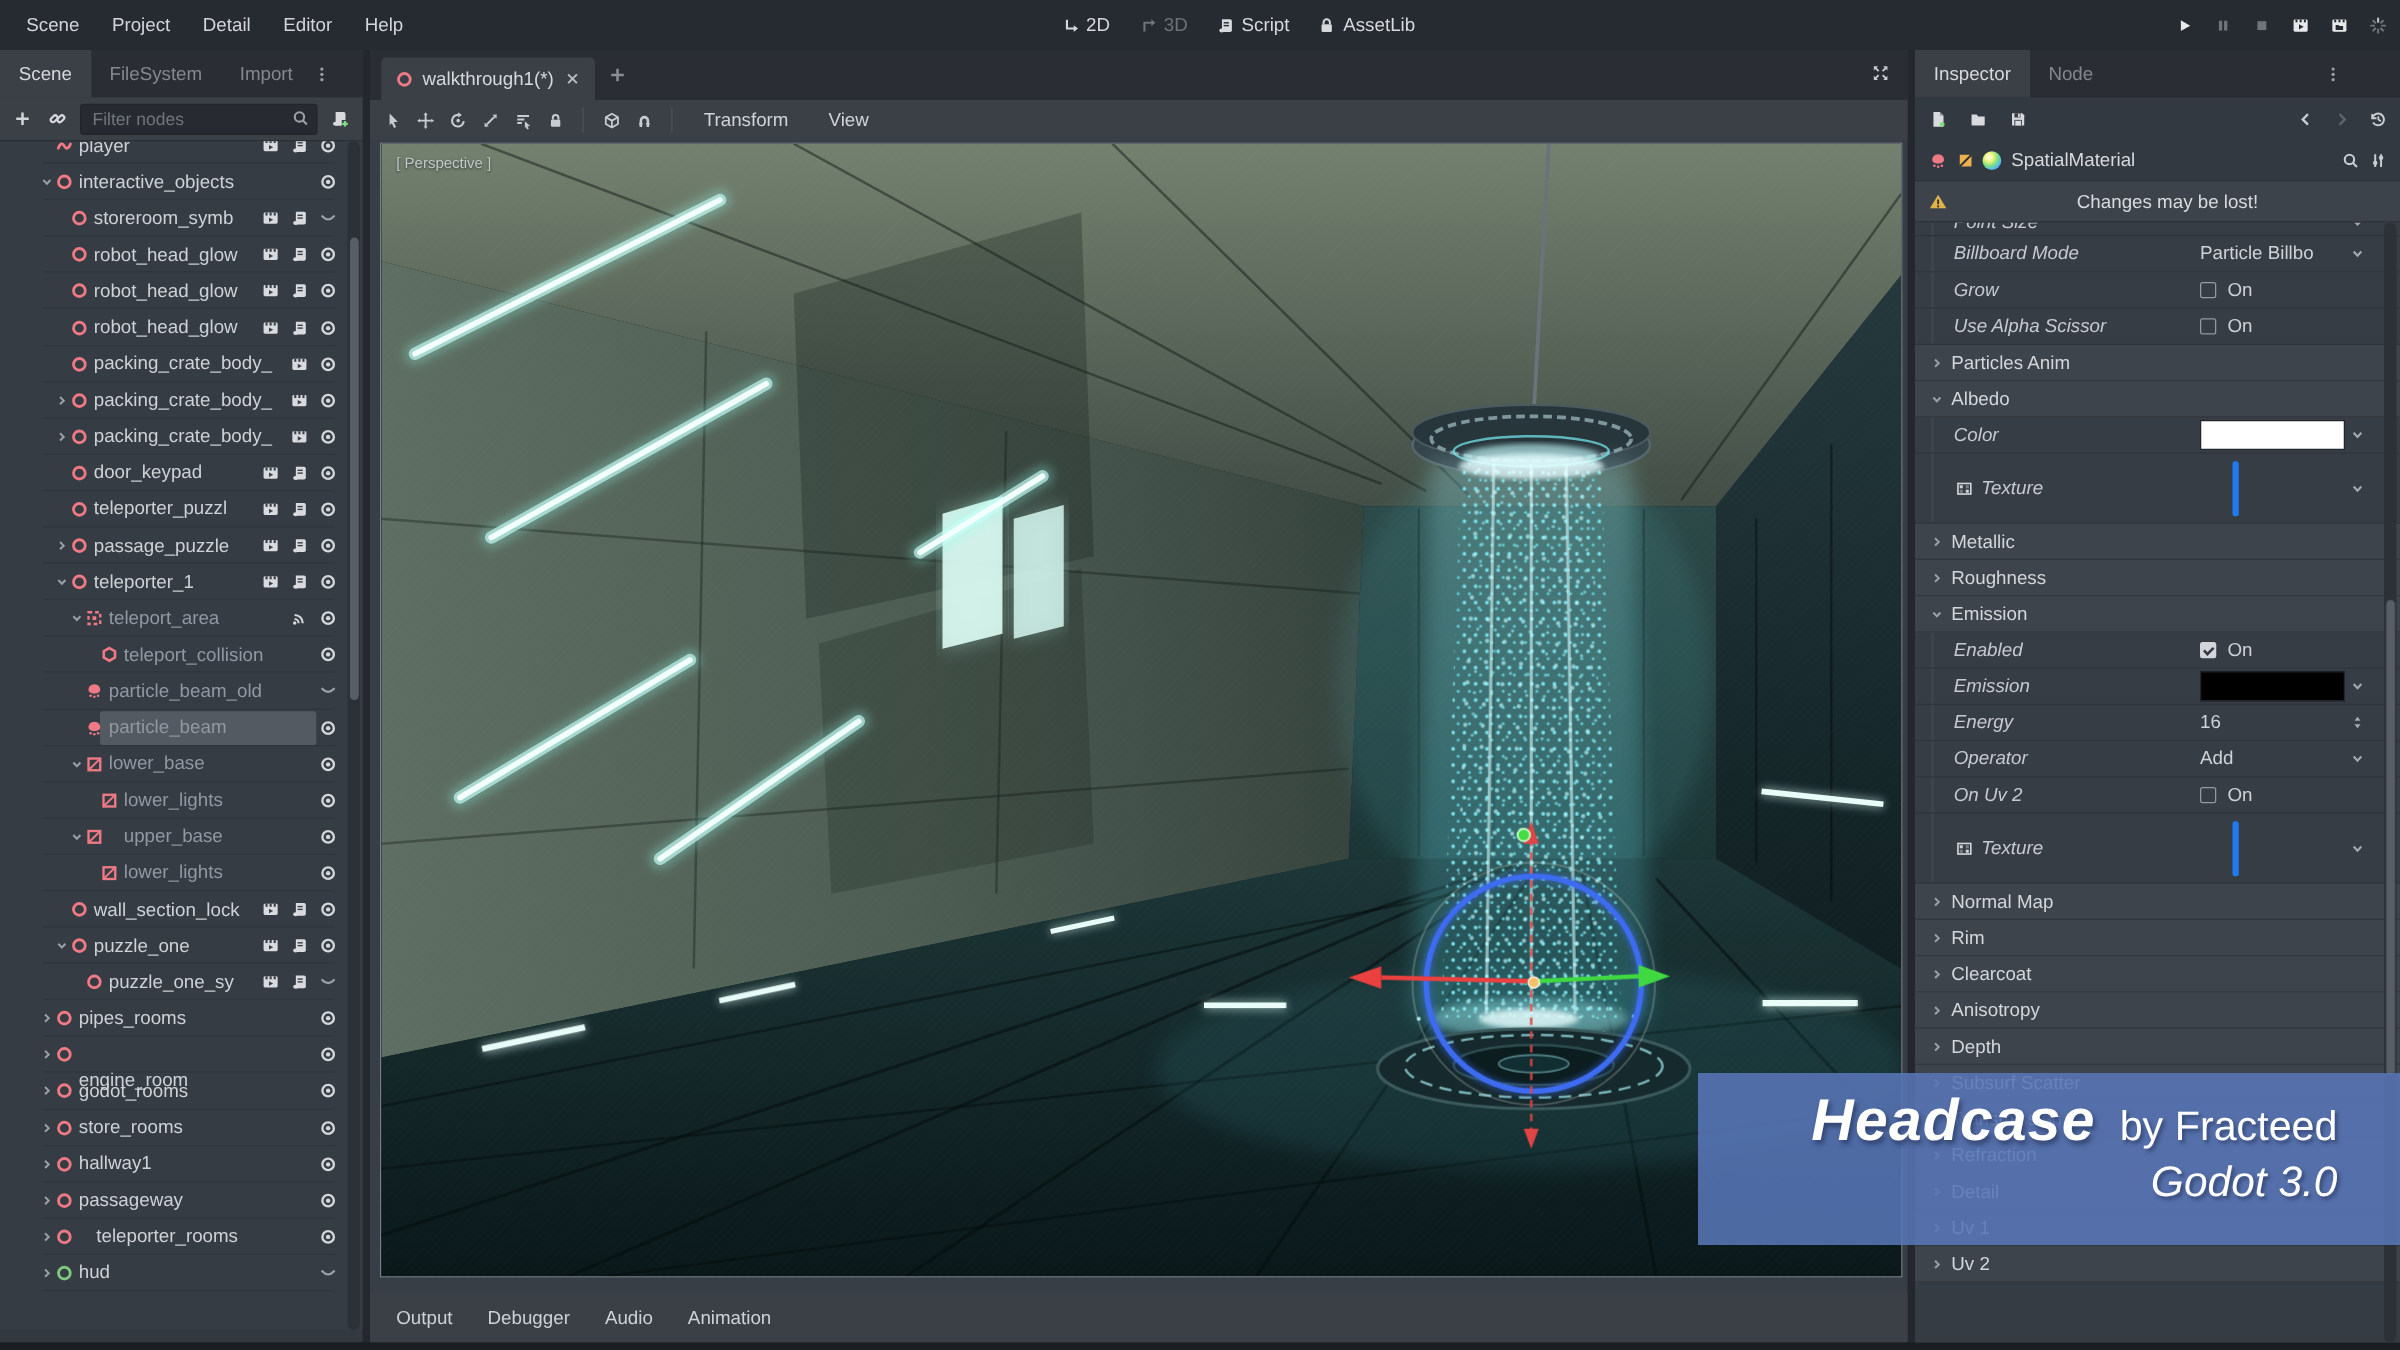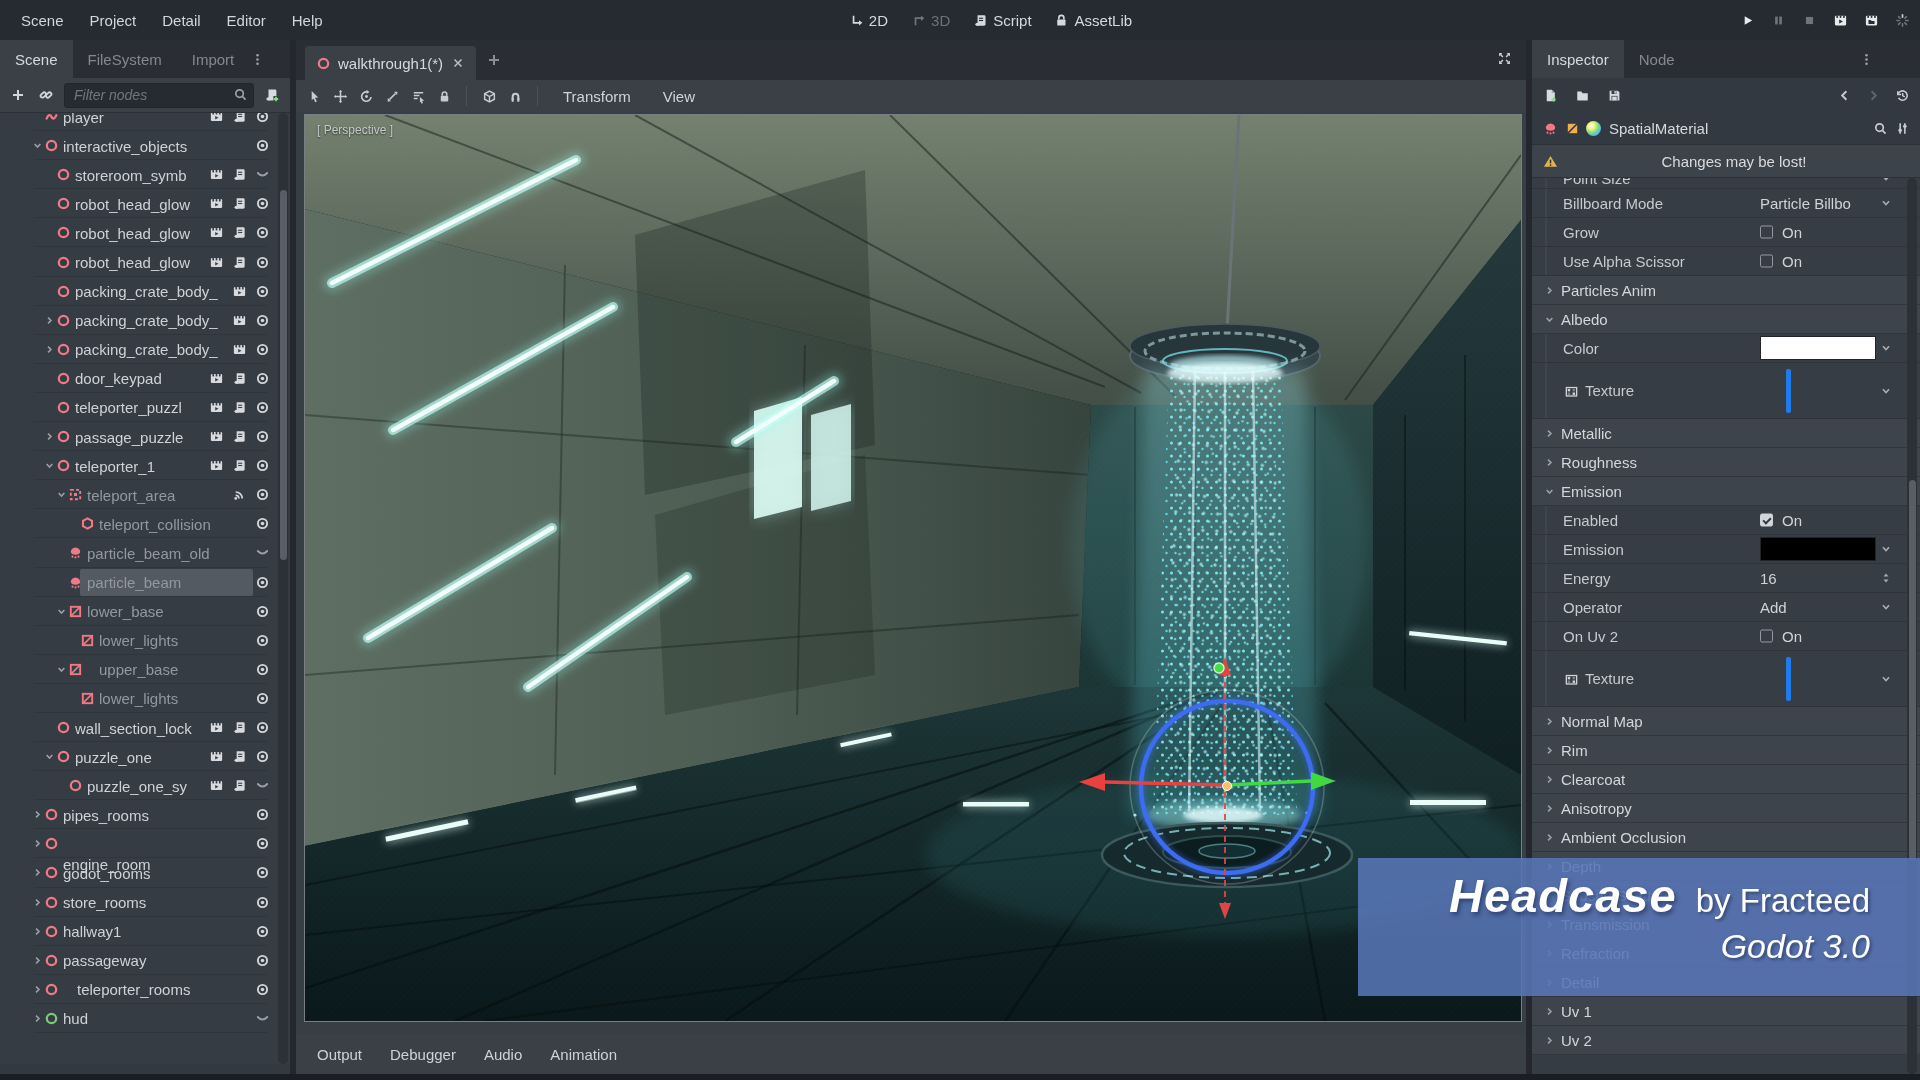--- a/index.html
+++ b/index.html
@@ -26,21 +26,21 @@
   
   .left-dock{width:290px;flex:none;background:#333940;display:flex;flex-direction:column;margin-right:6px;}
   .dock-tabs{height:38px;background:#2a2e34;display:flex;align-items:stretch;flex:none;}
   .dtab{display:flex;align-items:center;padding:0 15px;font-size:15px;color:#84888e;}
   .dtab.active{background:#3a4046;color:#d6d9dc;}
   .dock-dots{margin-left:auto;margin-right:46px;align-self:center;}
   .tree-toolbar{height:34px;background:#3a4046;display:flex;align-items:center;padding:0 8px;gap:8px;flex:none;}
   .tbtn{width:20px;height:20px;display:flex;align-items:center;justify-content:center;}
   .filter-wrap{position:relative;flex:1;}
   .filter-wrap input{width:100%;box-sizing:border-box;height:25px;background:#272b31;border:1px solid #22262b;
-      border-radius:3px;color:#c7cbd0;font-size:14px;padding:0 26px 0 9px;outline:none;font-family:inherit;font-style:italic;}
+      border-radius:3px;color:#c7cbd0;font-size:14px;padding:0 26px 0 9px;outline:none;font-family:inherit;}
   .filter-wrap input::placeholder{color:#71767d;}
   .filter-search{position:absolute;right:6px;top:4px;}
   .tree{flex:1;position:relative;margin-bottom:10px;background:#363c44;overflow:hidden;border-top:1px solid #2b3036;}
   .tree-inner{margin-top:-11px;}
   .trow{position:relative;height:29.1px;}
   .trow .sep{position:absolute;left:34px;right:22px;bottom:0;height:1px;background:#2f353c;}
   .trow .selbg{position:absolute;left:80px;width:173px;top:1px;bottom:1px;background:#545a61;border-radius:2px;}
   .tnode{position:absolute;top:50%;transform:translateY(-50%);}
   .tlabel{position:absolute;top:50%;transform:translateY(-50%);font-size:15px;white-space:nowrap;color:#ced2d6;}
   .tlabel.dim{color:#9298a1;}
@@ -77,21 +77,21 @@
                border-top:1px solid #2c3136;border-bottom:1px solid #2c3136;flex:none;}
   .warning-text{flex:1;text-align:center;color:#d8dade;font-size:15px;}
   .props{flex:1;position:relative;background:#363c43;overflow:hidden;}
   .prow{position:relative;height:29px;box-sizing:border-box;border-bottom:1px solid #2f343a;background:#373d44;}
   .prow.tall{height:56px;}
   .prow.clip{height:11px;overflow:hidden;}
   .clipwrap{position:relative;height:29px;margin-top:-15px;}
   .prow::before{content:'';position:absolute;left:13px;top:0;bottom:0;width:2px;background:rgba(255,255,255,.045);}
   .psec{position:relative;height:29px;box-sizing:border-box;border-bottom:1px solid #32373d;background:#3e444c;
         display:flex;align-items:center;gap:4px;padding-left:9px;color:#d3d6da;font-size:15px;}
-  .plbl{position:absolute;left:31px;top:50%;transform:translateY(-50%);color:#c6cad0;font-size:15px;white-space:nowrap;}
+  .plbl{position:absolute;left:31px;top:50%;transform:translateY(-50%);color:#c6cad0;font-size:15px;white-space:nowrap;font-style:italic;}
   .plbl .ic{margin-right:6px;vertical-align:-3px;}
   .pval{position:absolute;left:228px;top:50%;transform:translateY(-50%);color:#cfd3d7;font-size:15px;white-space:nowrap;}
   .pchev{position:absolute;left:346px;top:50%;transform:translateY(-50%);}
   .swatch{position:absolute;left:228px;top:50%;transform:translateY(-50%);width:114px;height:22px;border:1px solid #22262b;}
   .bluebar{position:absolute;left:254px;top:50%;transform:translateY(-50%);width:5px;height:44px;border-radius:2px;}
   .cb{position:absolute;left:228px;top:50%;transform:translateY(-50%);width:13px;height:13px;
       border:1.5px solid #959aa1;border-radius:2px;box-sizing:border-box;}
   .cb.checked{background:#d2d6da;border-color:#d2d6da;}
   .cb.checked::after{content:'';position:absolute;left:2px;top:2.5px;width:6px;height:3px;
       border-left:2px solid #32373d;border-bottom:2px solid #32373d;transform:rotate(-45deg);}
@@ -1647,28 +1647,20 @@
                 </svg>
               </span>
               <span>Anisotropy</span>
             </div>
             <div class="psec">
               <span class="ic">
                 <svg viewBox="0 0 16 16" width="13" height="13" xmlns="http://www.w3.org/2000/svg">
                   <path d="M6.2 4.5 L9.8 8 L6.2 11.5" fill="none" stroke="#9aa0a6" stroke-width="2"></path>
                 </svg>
               </span>
-              <span>Ambient Occlusion</span>
-            </div>
-            <div class="psec">
-              <span class="ic">
-                <svg viewBox="0 0 16 16" width="13" height="13" xmlns="http://www.w3.org/2000/svg">
-                  <path d="M6.2 4.5 L9.8 8 L6.2 11.5" fill="none" stroke="#9aa0a6" stroke-width="2"></path>
-                </svg>
-              </span>
               <span>Depth</span>
             </div>
             <div class="psec">
               <span class="ic">
                 <svg viewBox="0 0 16 16" width="13" height="13" xmlns="http://www.w3.org/2000/svg">
                   <path d="M6.2 4.5 L9.8 8 L6.2 11.5" fill="none" stroke="#9aa0a6" stroke-width="2"></path>
                 </svg>
               </span>
               <span>Subsurf Scatter</span>
             </div>

